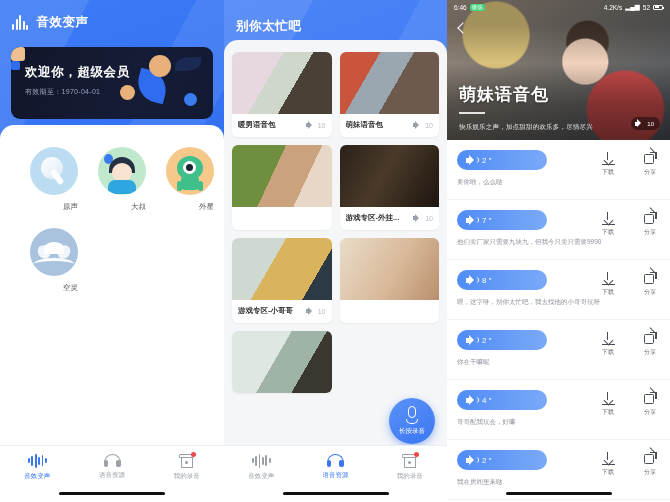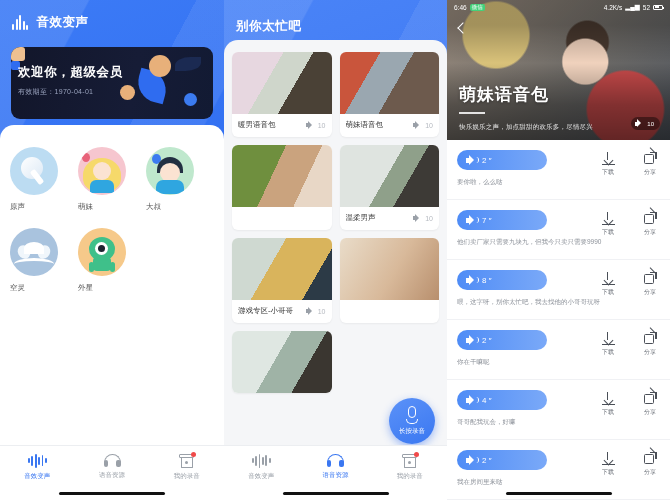--- a/index.html
+++ b/index.html
@@ -22,39 +22,39 @@
   .wave-ico { display:flex; align-items:flex-end; gap:1.6px; height:15px; }
   .wave-ico i { display:block; width:2px; background:#fff; border-radius:1px; }
   .wave-ico i:nth-child(1){height:6px;} .wave-ico i:nth-child(2){height:11px;}
   .wave-ico i:nth-child(3){height:15px;} .wave-ico i:nth-child(4){height:9px;}
   .wave-ico i:nth-child(5){height:5px;}
   .p1-title { color:#fff; font-size:12.5px; font-weight:bold; letter-spacing:.5px; }
 
   .vip-card { position:relative; z-index:2; margin:16px 11px 0 11px; height:72px;
     border-radius:9px; background:linear-gradient(100deg,#12162a 0%,#161c36 60%,#121a33 100%);
     overflow:hidden; }
-  .vip-txt { position:absolute; left:7px; top:17px; }
+  .vip-txt { position:absolute; left:14px; top:17px; }
   .vip-t1 { color:#fff; font-size:12.5px; font-weight:bold; letter-spacing:.6px; }
   .vip-t2 { color:#9aa3bd; font-size:7px; margin-top:6px; letter-spacing:.3px; }
   .blob { position:absolute; border-radius:50%; }
   .b1 { width:22px;height:22px;background:#e8b07a; right:42px; top:8px; }
   .b2 { width:15px;height:15px;background:#e8b07a; right:78px; top:38px; }
   .b3 { width:13px;height:13px;background:#3b7bf0; right:16px; top:46px; }
   .b4 { width:14px;height:14px;background:#eec090; border-radius:3px; right:24px; top:28px; }
   .b5 { width:9px;height:9px;background:#2f6cf0; border-radius:2px; right:3px; top:42px; }
   .leaf { position:absolute; width:30px;height:30px;right:46px;top:24px;
     background:#2f6cf0; border-radius:0 70% 0 70%; transform:rotate(15deg); }
   .leaf2 { position:absolute; width:26px;height:14px;right:12px;top:10px;
     background:#1b2a52; border-radius:60% 0 60% 0; }
 
   .sheet { position:absolute; left:0; right:0; top:125px; bottom:0; background:#fff;
     border-radius:14px 14px 0 0; z-index:3; }
 
   .grid3 { display:grid; grid-template-columns:repeat(3,1fr); padding:22px 10px 0; row-gap:16px; }
-  .vcell { display:flex; flex-direction:column; align-items:flex-start; }
+  .vcell { display:flex; flex-direction:column; align-items:flex-end; }
   .avatar { width:48px; height:48px; border-radius:50%; position:relative; overflow:hidden; }
   .vlabel { font-size:7.5px; color:#555; margin-top:7px; }
 
   .av-orig { background:#bcdcf2; }
   .av-orig .mic-head { position:absolute; width:22px;height:22px;border-radius:50%;
     background:linear-gradient(135deg,#fff,#dce9f5); left:11px; top:10px; }
   .av-orig .mic-stick { position:absolute; width:6px;height:16px; background:#fff;
     left:24px; top:22px; transform:rotate(-38deg); border-radius:2px; }
 
   .av-girl { background:#f6c6cf; }
@@ -111,21 +111,21 @@
 
   
   .p2-head { position:relative; z-index:2; padding:18px 0 0 12px; }
   .p2-title { color:#fff; font-size:12.5px; font-weight:bold; letter-spacing:.6px; }
   .sheet2 { position:absolute; left:0; right:0; top:40px; bottom:0; background:#f5f6f8;
     border-radius:14px 14px 0 0; z-index:3; overflow:hidden; }
   .cards { display:grid; grid-template-columns:1fr 1fr; gap:8px; padding:12px 8px 0; }
   .card { background:#fff; border-radius:6px; overflow:hidden; box-shadow:0 1px 2px rgba(0,0,0,.05); }
   .thumb { height:62px; position:relative; background-size:cover; }
   .cap { display:flex; align-items:center; padding:6px 6px 7px; gap:4px; }
-  .cap-t { font-size:7.5px; color:#333; flex:1; white-space:nowrap; overflow:hidden; }
+  .cap-t { font-size:7.5px; color:#333; flex:1; white-space:nowrap; overflow:hidden;font-weight:bold; }
   .spk { width:8px;height:8px; position:relative; flex:none; }
   .spk::before { content:""; position:absolute; left:0; top:2px; width:3px;height:4px;
     background:#9aa0a8; }
   .spk::after { content:""; position:absolute; left:2px; top:0;
     border-left:4px solid #9aa0a8; border-top:4px solid transparent;
     border-bottom:4px solid transparent; }
   .cnt { font-size:7px; color:#b5b9c0; flex:none; }
   .dur-badge { position:absolute; right:4px; bottom:4px; background:rgba(0,0,0,.55);
     color:#fff; font-size:6px; padding:1px 3px; border-radius:2px; display:flex;
     align-items:center; gap:2px; }
@@ -300,63 +300,54 @@
       <div class="grid3">
 
         <div class="vcell">
           <div class="avatar av-orig">
             <div class="mic-head"></div>
               <div class="mic-stick"></div>
           </div>
           <div class="vlabel">原声</div>
         </div>
 
-        <div class="vcell">
-          <div class="avatar av-girl">
-            <div class="bl"></div>
-              <div class="hair"></div>
-              <div class="face"></div>
-              <div class="body"></div>
-          </div>
-          <div class="vlabel">萌妹</div>
-        </div>
 
         <div class="vcell">
           <div class="avatar av-man">
             <div class="bl"></div>
               <div class="hair"></div>
               <div class="face"></div>
               <div class="body"></div>
           </div>
           <div class="vlabel">大叔</div>
         </div>
 
-
-        <div class="vcell">
-          <div class="avatar av-lotus">
-            <div class="p2p"></div>
-              <div class="p3p"></div>
-              <div class="p1p"></div>
-              <div class="wv"></div>
-          </div>
-          <div class="vlabel">空灵</div>
-        </div>
 
         <div class="vcell">
           <div class="avatar av-alien">
             <div class="l1"></div>
               <div class="l2"></div>
               <div class="bd"></div>
             <div class="h"></div>
               <div class="eye"></div>
               <div class="pup"></div>
           </div>
           <div class="vlabel">外星</div>
         </div>
 
+        <div class="vcell">
+          <div class="avatar av-lotus">
+            <div class="p2p"></div>
+              <div class="p3p"></div>
+              <div class="p1p"></div>
+              <div class="wv"></div>
+          </div>
+          <div class="vlabel">空灵</div>
+        </div>
+
       </div>
     </div>
 
     <div class="tabbar">
       <div class="tabs">
         <div class="tab on">
           <span class="ic-wave">
               <i></i>
               <i></i>
               <i></i>
@@ -413,29 +404,29 @@
             <span class="spk"></span>
             <span class="cnt">10</span>
             </div>
         </div>
 
         <div class="card">
           <div class="thumb t3"></div>
         </div>
 
 
-
         <div class="card">
-          <div class="thumb t6"></div>
+          <div class="thumb t5"></div>
           <div class="cap">
-              <span class="cap-t">温柔男声</span>
+              <span class="cap-t">游戏专区-外挂...</span>
             <span class="spk"></span>
             <span class="cnt">10</span>
             </div>
         </div>
+
 
 
         <div class="card">
           <div class="thumb t8"></div>
           <div class="cap">
               <span class="cap-t">游戏专区-小哥哥</span>
             <span class="spk"></span>
             <span class="cnt">10</span>
             </div>
         </div>

